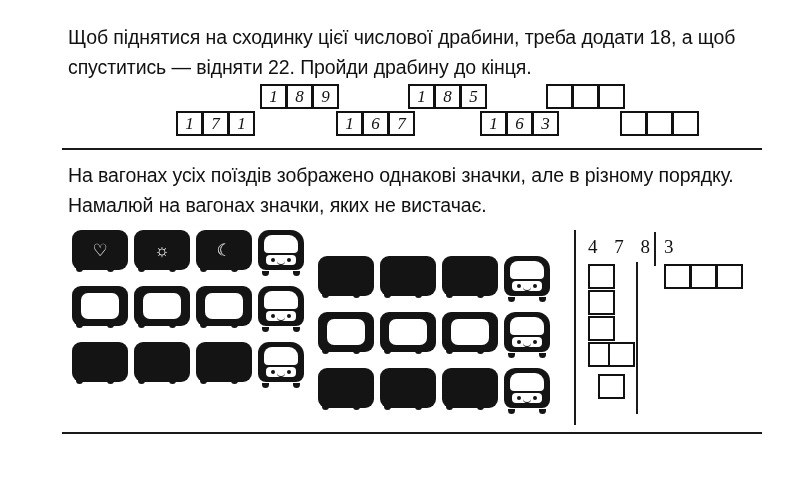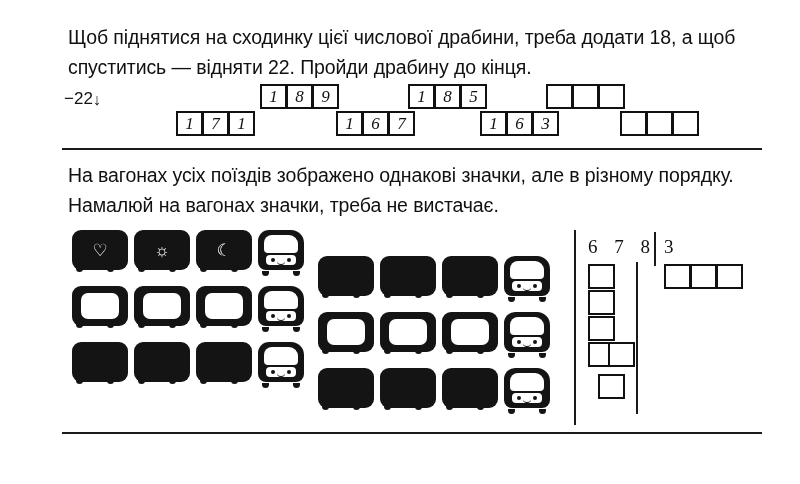--- a/index.html
+++ b/index.html
@@ -261,23 +261,20 @@
 </style>
 </head>
 <body>
 
 <div class="page">
 
   <div class="task1">
     <div class="t1-text">Щоб піднятися на сходинку цієї числової драбини, треба додати 18, а щоб спуститись — відняти 22. Пройди драбину до кінця.</div>
 
     <div class="legend">
-      <div>
-        <span>−22</span><span class="arrow">↓</span>
-      </div>
     </div>
 
     <div class="ladder" id="ladder">
         <div class="cell" style="left: 8px; top: 27px;">1</div>
         <div class="cell" style="left: 34px; top: 27px;">7</div>
         <div class="cell" style="left: 60px; top: 27px;">1</div>
         <div class="cell" style="left: 92px; top: 0px;">1</div>
         <div class="cell" style="left: 118px; top: 0px;">8</div>
         <div class="cell" style="left: 144px; top: 0px;">9</div>
         <div class="cell" style="left: 168px; top: 27px;">1</div>
@@ -294,21 +291,21 @@
         <div class="cell" style="left: 430px; top: 0px;"></div>
         <div class="cell" style="left: 452px; top: 27px;"></div>
         <div class="cell" style="left: 478px; top: 27px;"></div>
         <div class="cell" style="left: 504px; top: 27px;"></div>
       </div>
   </div>
 
   <div class="rule rule-1"></div>
 
   <div class="task2">
-    <div class="t2-text">На вагонах усіх поїздів зображено однакові значки, але в різному порядку. Намалюй на вагонах значки, треба не вистачає.</div>
+    <div class="t2-text">На вагонах усіх поїздів зображено однакові значки, але в різному порядку. Намалюй на вагонах значки, яких не вистачає.</div>
 
     <div class="trains" id="trains">
         <div class="train" style="left: 12px; top: 0px;">
           <div class="wagon" style="left: 0px; top: 0px;">
             <div class="win filled">
               <span class="glyph">♡</span>
             </div>
             <div class="wheels">
               <div class="wheel" style="left: 0px;"></div>
               <div class="wheel" style="left: 31px;"></div>
@@ -552,21 +549,21 @@
             </div>
             <div class="wheels">
               <div class="wheel" style="left:0px"></div>
               <div class="wheel" style="left:31px"></div>
             </div>
           </div>
         </div>
       </div>
 
     <div class="sidebox">
-      <div class="sb-digits">6 7 8</div>
+      <div class="sb-digits">4 7 8</div>
       <div class="sb-div"></div>
       <div class="sb-quot">3</div>
       <div class="sb-line"></div>
       <div id="divcells">
           <div class="sb-cell" style="left: 88px; top: 34px;"></div>
           <div class="sb-cell" style="left: 114px; top: 34px;"></div>
           <div class="sb-cell" style="left: 140px; top: 34px;"></div>
           <div class="sb-cell" style="left: 12px; top: 34px;"></div>
           <div class="sb-cell" style="left: 12px; top: 60px;"></div>
           <div class="sb-cell" style="left: 12px; top: 86px;"></div>

